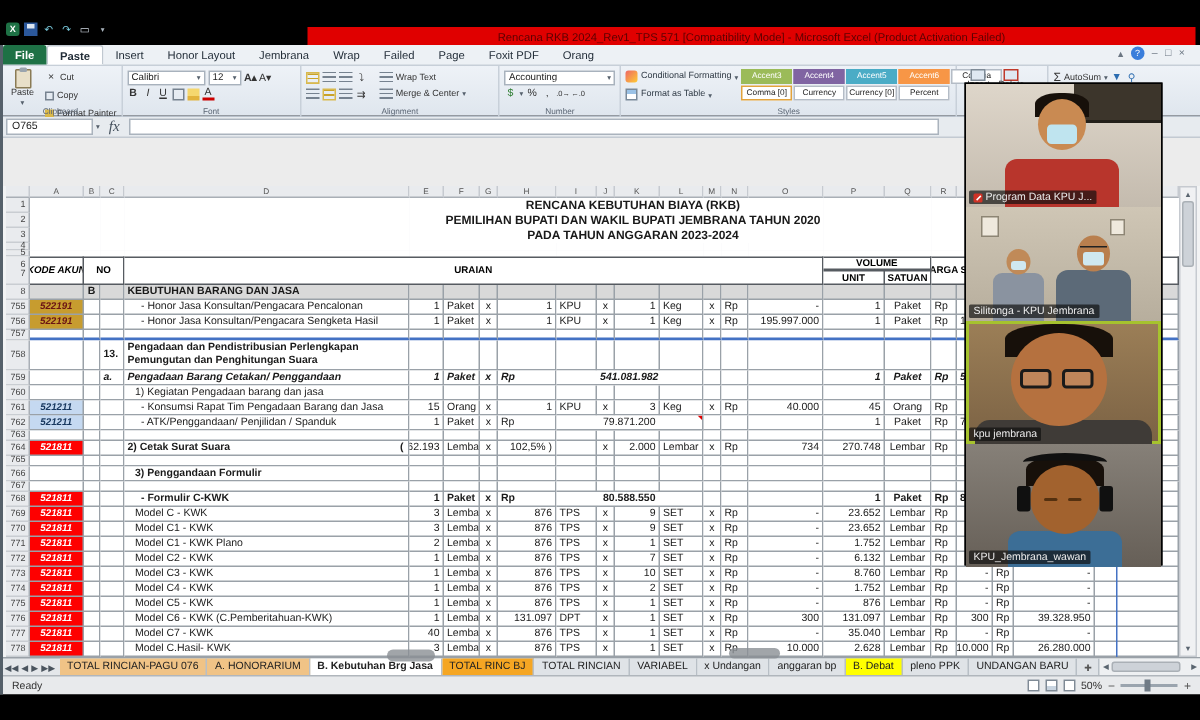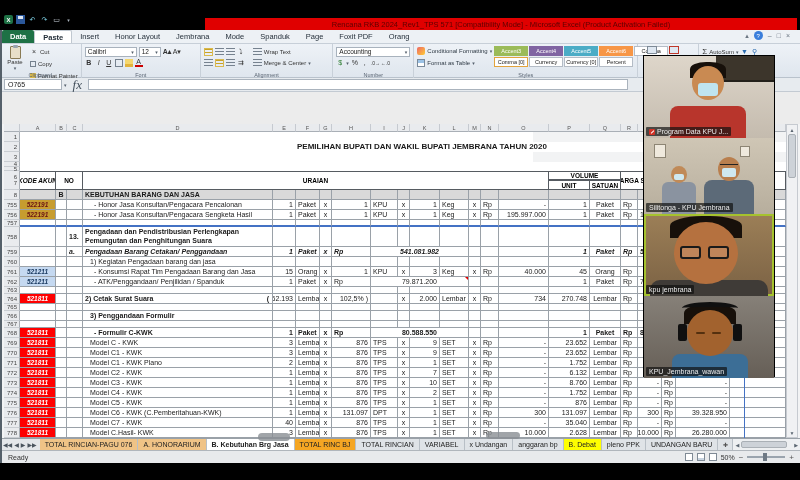--- a/index.html
+++ b/index.html
@@ -47,21 +47,21 @@
   .stackbtn{display:flex;align-items:center;gap:2px;font-size:6px;color:#2f3a45;height:10px;white-space:nowrap;}
   .cfi{width:8px;height:8px;border-radius:2px;background:linear-gradient(135deg,#e66,#fc3);}
   .fti{width:8px;height:8px;background:linear-gradient(#9bc2e6 50%,#fff 50%);border:1px solid #7a8a9a;}
   .cellbtn{display:flex;flex-direction:column;align-items:center;font-size:6px;color:#333;width:22px;}
   .cellic{width:10px;height:8px;border:1px solid #7f8b97;background:#dfe8f2;}
   .sigma{font-size:8px;color:#333;}
 
   
   #fbar{position:absolute;left:0;top:78px;width:800px;height:14px;background:#e7ebef;border-bottom:1px solid #c3cad2;display:flex;align-items:center;padding-left:4px;gap:2px;}
   #namebox{width:58px;height:11px;background:#fff;border:1px solid #aab3bd;font-size:7px;display:flex;align-items:center;padding-left:3px;color:#222;}
-  #fx{font-family:"Liberation Serif",serif;font-style:italic;font-size:13px;color:#44505c;margin:0 4px;}
+  #fx{font-family:"Liberation Serif",serif;font-style:italic;font-size:10px;color:#44505c;margin:0 4px;}
   #ffield{width:540px;height:11px;background:#fff;border:1px solid #aab3bd;}
 
   
   #gap{position:absolute;left:0;top:92px;width:800px;height:32px;background:#ececec;}
 
   
   #sheet{position:absolute;left:0;top:124px;width:800px;height:314px;background:#f2f3f4;}
   #grid{position:absolute;left:4px;top:0;width:782px;}
   #colhead{display:flex;height:8px;}
   .ch{height:8px;background:#e9ebee;border-right:1px solid #c6cad0;border-bottom:1px solid #a9afb6;font-size:5.5px;color:#555;display:flex;align-items:center;justify-content:center;}
@@ -189,27 +189,27 @@
     <span class="qicon" style="color:#7fd4e8;">↷</span>
     <span class="qicon" style="color:#cdd6df;">▭</span>
     <span class="qicon car" style="color:#aab4be;">▾</span>
   </div>
 
   <div id="titlebar">
     <span>Rencana RKB 2024_Rev1_TPS 571 [Compatibility Mode] - Microsoft Excel (Product Activation Failed)</span>
   </div>
 
   <div id="ribbontabs">
-      <span class="rtab file">Data</span>
+      <span class="rtab file">File</span>
       <span class="rtab active">Paste</span>
       <span class="rtab">Insert</span>
       <span class="rtab">Honor Layout</span>
       <span class="rtab">Jembrana</span>
-      <span class="rtab">Mode</span>
-      <span class="rtab">Spanduk</span>
+      <span class="rtab">Wrap</span>
+      <span class="rtab">Failed</span>
       <span class="rtab">Page</span>
       <span class="rtab">Foxit PDF</span>
       <span class="rtab">Orang</span>
     </div>
   <div id="winctl">
     <span>▴</span>
     <span class="help">?</span>
     <span>–</span>
     <span>□</span>
     <span>×</span>
@@ -415,20 +415,21 @@
             </div>
             <div class="cell col-c  " style="width: 16px; height: 10px;">
               <span></span>
             </div>
             <div class="cell col-d  " style="width: 190px; height: 10px;">
               <span></span>
             </div>
             <div class="cell col-q1 num " style="width: 23px; height: 10px;">
               <span></span>
             </div>
+            <div class="cell ttl" style="width: 253px; height: 10px;">RENCANA KEBUTUHAN BIAYA (RKB)</div>
             <div class="cell col-vol num " style="width: 41px; height: 10px;">
               <span></span>
             </div>
             <div class="cell col-sat ctr " style="width: 31px; height: 10px;">
               <span></span>
             </div>
             <div class="cell col-rp2  " style="width: 17px; height: 10px;">
               <span></span>
             </div>
             <div class="cell col-hrg num " style="width: 24px; height: 10px;">
@@ -494,20 +495,21 @@
             </div>
             <div class="cell col-c  " style="width: 16px; height: 10px;">
               <span></span>
             </div>
             <div class="cell col-d  " style="width: 190px; height: 10px;">
               <span></span>
             </div>
             <div class="cell col-q1 num " style="width: 23px; height: 10px;">
               <span></span>
             </div>
+            <div class="cell ttl" style="width: 253px; height: 10px;">PADA TAHUN ANGGARAN 2023-2024</div>
             <div class="cell col-vol num " style="width: 41px; height: 10px;">
               <span></span>
             </div>
             <div class="cell col-sat ctr " style="width: 31px; height: 10px;">
               <span></span>
             </div>
             <div class="cell col-rp2  " style="width: 17px; height: 10px;">
               <span></span>
             </div>
             <div class="cell col-hrg num " style="width: 24px; height: 10px;">

